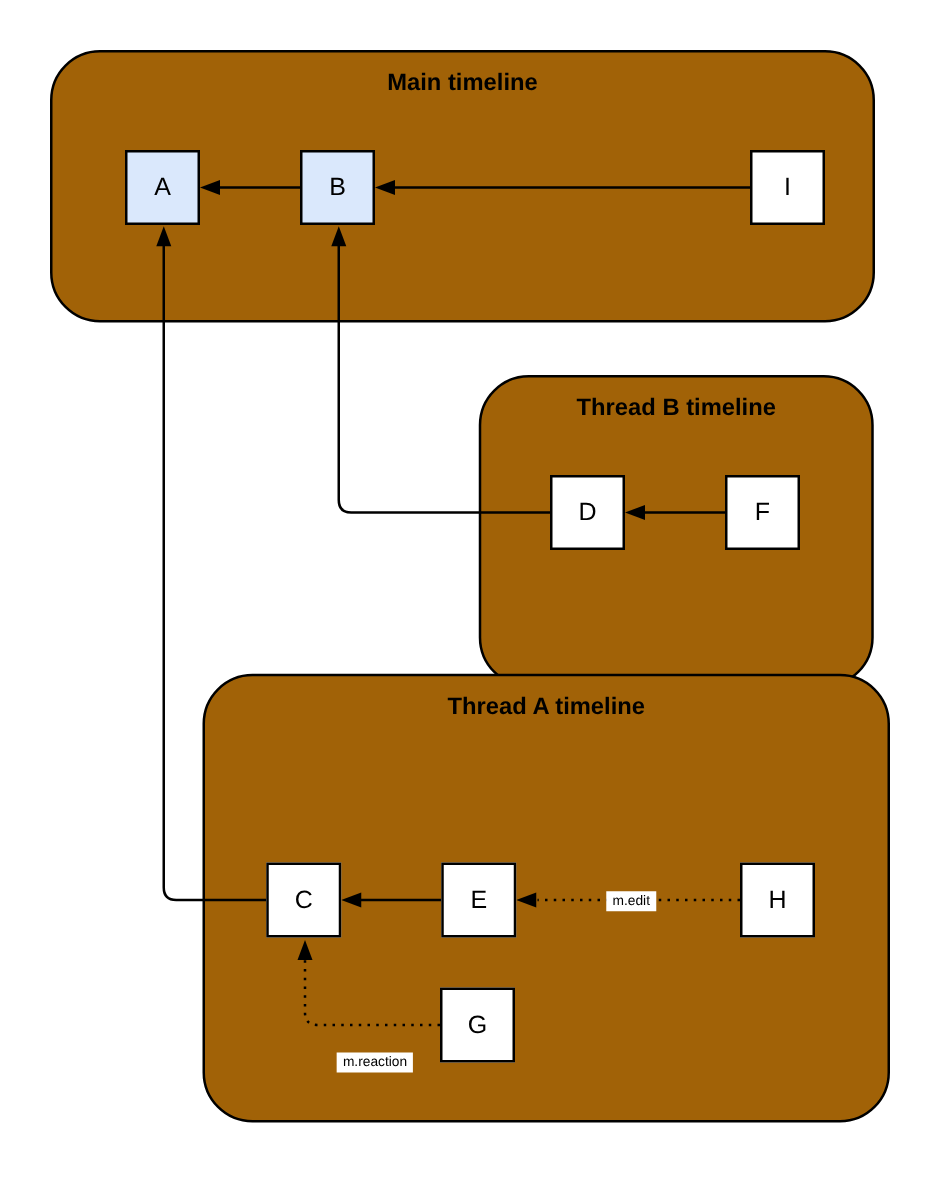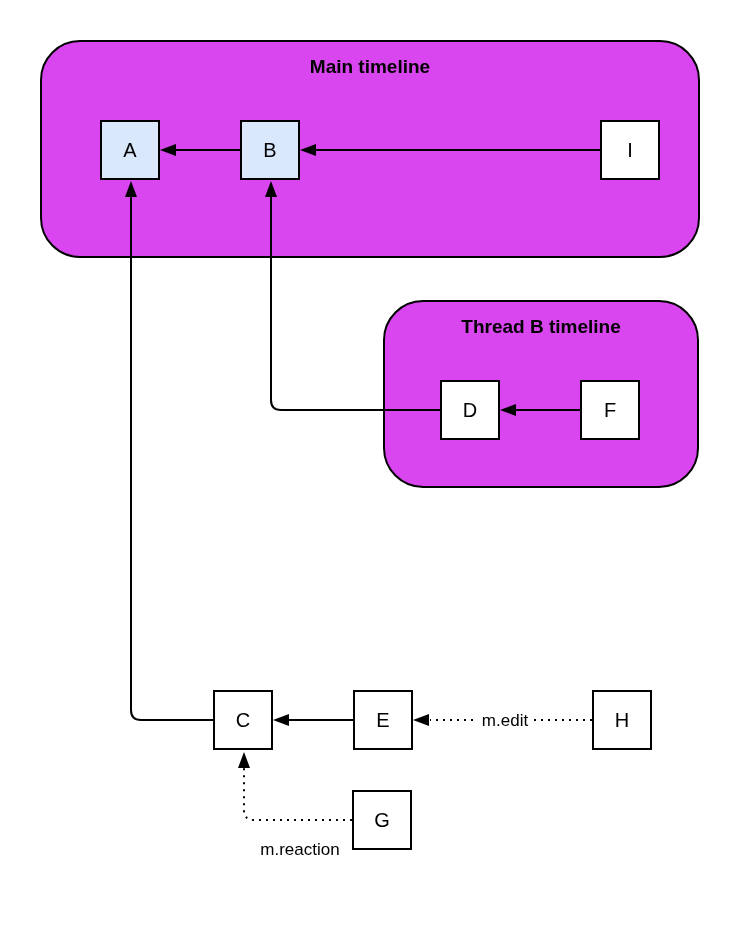--- a/index.html
+++ b/index.html
@@ -11,36 +11,36 @@
   #canvas {
     position: relative;
     width: 756px;
     height: 942px;
     background: #ffffff;
     overflow: hidden;
   }
   .group {
     position: absolute;
     box-sizing: border-box;
-    background: #d946ef;
+    background: #a16207;
     border: 2px solid #000000;
     border-radius: 40px;
   }
   .group-title {
     position: absolute;
     top: 14px;
     left: 0;
     right: 0;
     text-align: center;
     font-size: 19px;
     font-weight: bold;
     color: #000000;
   }
   #group-main     { left: 40px;  top: 40px;  width: 660px; height: 218px; }
-  #group-thread-b { left: 383px; top: 300px; width: 316px; height: 188px; }
+  #group-thread-b { left: 383px; top: 300px; width: 316px; height: 250px; }
   #group-thread-a { left: 162px; top: 539px; width: 550px; height: 359px; }
 
   .edges-layer {
     position: absolute;
     left: 0;
     top: 0;
     width: 756px;
     height: 942px;
     pointer-events: none;
   }
@@ -78,37 +78,40 @@
   #node-C { left: 213px; top: 690px; }
   #node-E { left: 353px; top: 690px; }
   #node-H { left: 592px; top: 690px; }
   #node-G { left: 352px; top: 790px; }
 
   .edge-label {
     position: absolute;
     transform: translate(-50%, -50%);
     background: #ffffff;
     padding: 2px 5px;
-    font-size: 17px;
+    font-size: 11px;
     color: #000000;
     white-space: nowrap;
   }
   #label-m-edit     { left: 505px; top: 721px; }
   #label-m-reaction { left: 272px; top: 850px; margin-left: 28px; }
 </style>
 </head>
 <body>
 
 <div id="canvas">
 
   <div class="group" id="group-main">
     <div class="group-title">Main timeline</div>
   </div>
   <div class="group" id="group-thread-b">
     <div class="group-title">Thread B timeline</div>
+  </div>
+  <div class="group" id="group-thread-a">
+    <div class="group-title">Thread A timeline</div>
   </div>
 
   <svg class="edges-layer" viewBox="0 0 756 942" xmlns="http://www.w3.org/2000/svg">
 
     <g>
       <line class="edge-line" x1="240" y1="150" x2="174" y2="150"></line>
       <polygon class="arrowhead" points="160,150 176,144 176,156"></polygon>
     </g>
 
     <g>

